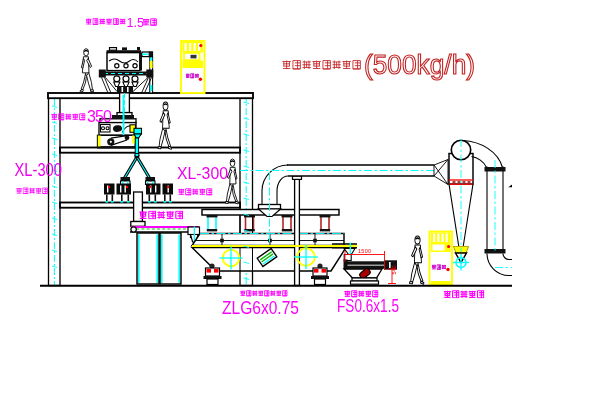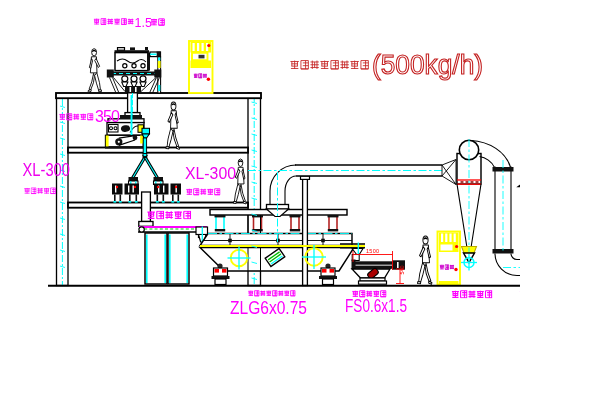--- a/index.html
+++ b/index.html
@@ -1,14 +1,14 @@
 <!DOCTYPE html>
 <html><head><meta charset="utf-8"><style>
 html,body{margin:0;padding:0;background:#fff;}
-.wrap{position:relative;width:512px;height:403px;background:#fff;overflow:hidden;font-family:"Liberation Sans",sans-serif;padding-left:8px;}
+.wrap{position:relative;width:512px;height:403px;background:#fff;overflow:hidden;font-family:"Liberation Sans",sans-serif;}
 </style></head><body>
 <div class="wrap">
 <svg width="600" height="403" viewBox="0 0 600 403">
 <defs>
 <symbol id="cja" viewBox="0 0 10 10" fill="none" stroke="currentColor">
           <path d="M0.5,1.5H9.5 M5,0.5V9.5 M1.5,4H8.5 M1.5,6.5H8.5 M1,9H9 M2,1.5V6.5 M8,1.5V6.5"></path>
         </symbol>
 <symbol id="cjb" viewBox="0 0 10 10" fill="none" stroke="currentColor">
           <path d="M1,0.5V9.5 M1,0.5H9V9.5H1 M1,9.5H9 M3,3H9 M3,6H9 M6,0.5V9.5"></path>
         </symbol>

